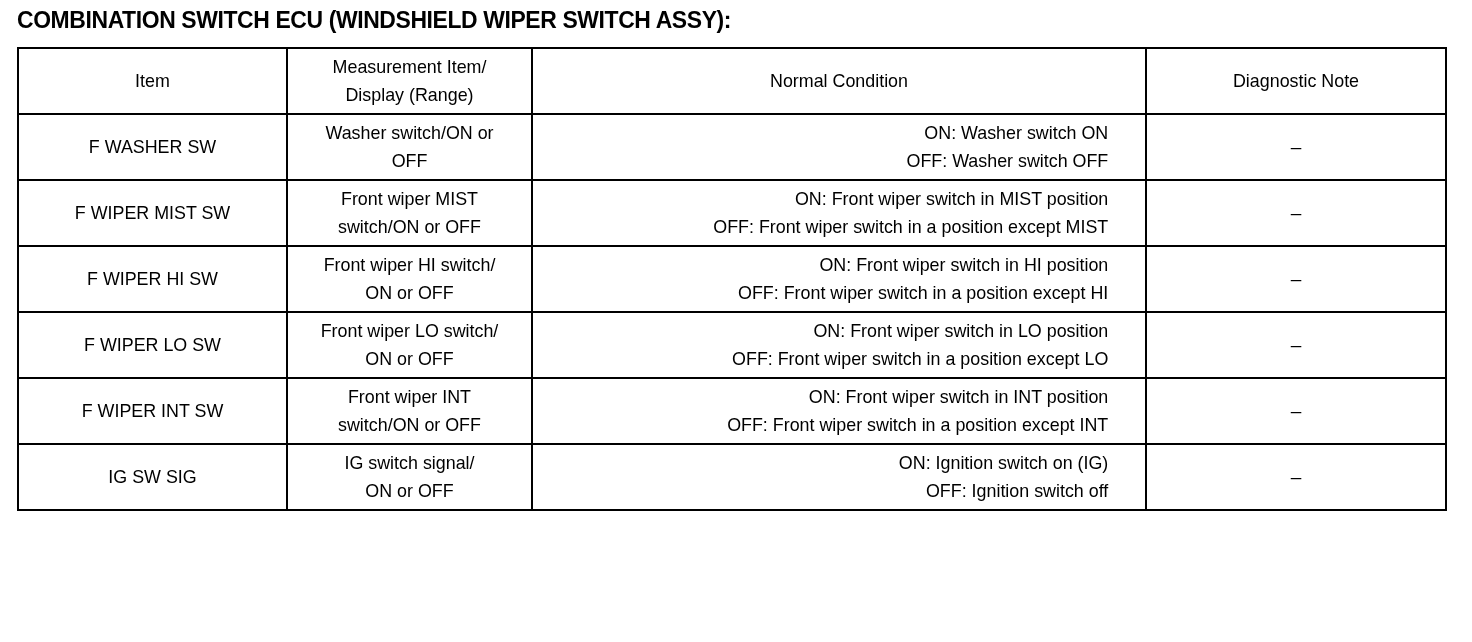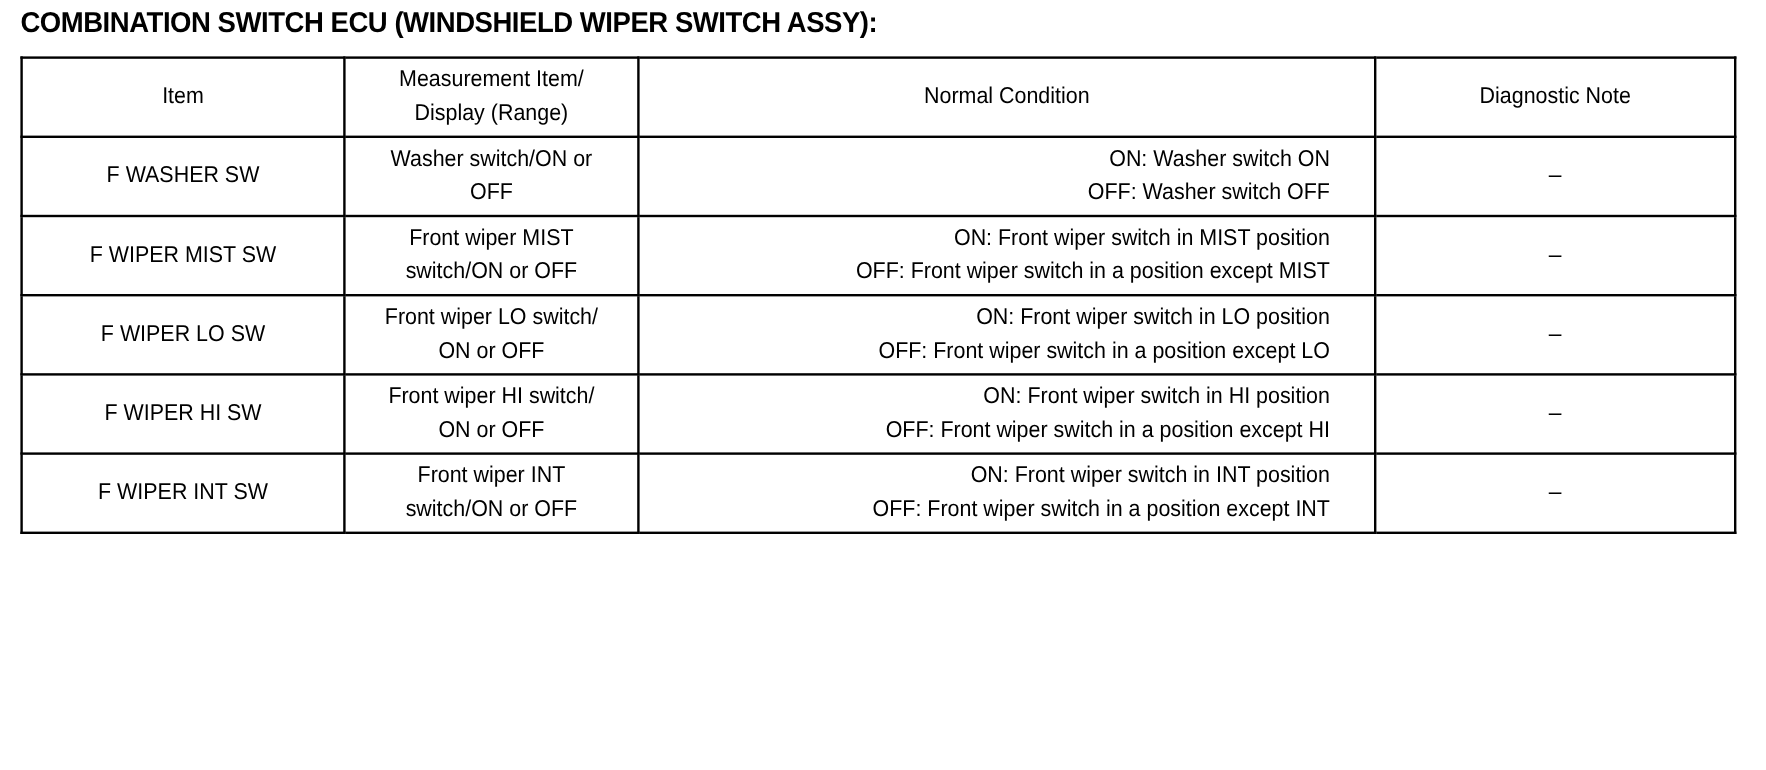--- a/index.html
+++ b/index.html
@@ -139,62 +139,78 @@
         <td class="cell-left lines">
           <span class="tx">ON: Front wiper switch in MIST position</span>
           <span class="tx">OFF: Front wiper switch in a position except MIST</span>
         </td>
         <td class="note-dash">
           <span>–</span>
         </td>
       </tr>
       <tr>
         <td class="cell-center">
+          <span class="tx">F WIPER HI SW</span>
+        </td>
+        <td class="cell-center lines">
+          <span class="tx">Front wiper HI switch/</span>
+          <span class="tx">ON or OFF</span>
+        </td>
+        <td class="cell-left lines">
+          <span class="tx">ON: Front wiper switch in HI position</span>
+          <span class="tx">OFF: Front wiper switch in a position except HI</span>
+        </td>
+        <td class="note-dash">
+          <span>–</span>
+        </td>
+      </tr>
+      <tr>
+        <td class="cell-center">
           <span class="tx">F WIPER LO SW</span>
         </td>
         <td class="cell-center lines">
           <span class="tx">Front wiper LO switch/</span>
           <span class="tx">ON or OFF</span>
         </td>
         <td class="cell-left lines">
           <span class="tx">ON: Front wiper switch in LO position</span>
           <span class="tx">OFF: Front wiper switch in a position except LO</span>
         </td>
         <td class="note-dash">
           <span>–</span>
         </td>
       </tr>
       <tr>
         <td class="cell-center">
-          <span class="tx">F WIPER HI SW</span>
-        </td>
-        <td class="cell-center lines">
-          <span class="tx">Front wiper HI switch/</span>
-          <span class="tx">ON or OFF</span>
-        </td>
-        <td class="cell-left lines">
-          <span class="tx">ON: Front wiper switch in HI position</span>
-          <span class="tx">OFF: Front wiper switch in a position except HI</span>
-        </td>
-        <td class="note-dash">
-          <span>–</span>
-        </td>
-      </tr>
-      <tr>
-        <td class="cell-center">
           <span class="tx">F WIPER INT SW</span>
         </td>
         <td class="cell-center lines">
           <span class="tx">Front wiper INT</span>
           <span class="tx">switch/ON or OFF</span>
         </td>
         <td class="cell-left lines">
           <span class="tx">ON: Front wiper switch in INT position</span>
           <span class="tx">OFF: Front wiper switch in a position except INT</span>
         </td>
         <td class="note-dash">
           <span>–</span>
         </td>
       </tr>
+      <tr>
+        <td class="cell-center">
+          <span class="tx">IG SW SIG</span>
+        </td>
+        <td class="cell-center lines">
+          <span class="tx">IG switch signal/</span>
+          <span class="tx">ON or OFF</span>
+        </td>
+        <td class="cell-left lines">
+          <span class="tx">ON: Ignition switch on (IG)</span>
+          <span class="tx">OFF: Ignition switch off</span>
+        </td>
+        <td class="note-dash">
+          <span>–</span>
+        </td>
+      </tr>
     </tbody>
   </table>
 
 </div>
 
 </body></html>

